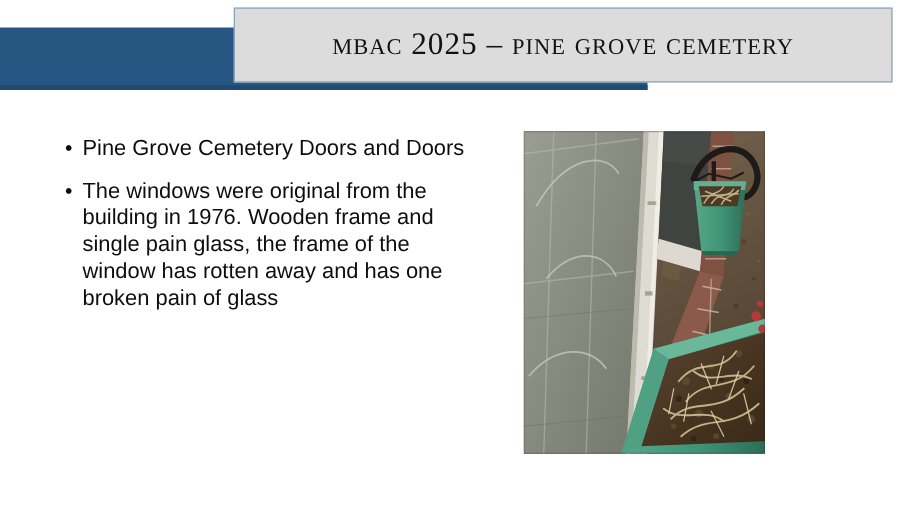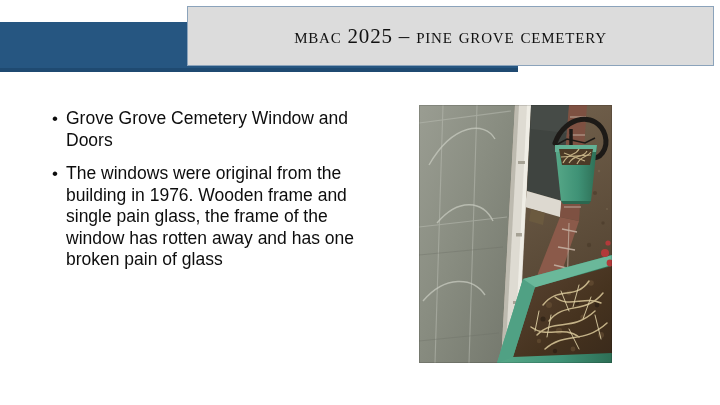--- a/index.html
+++ b/index.html
@@ -53,21 +53,21 @@
   .title-text {
     position: absolute;
     left: 0;
     top: 0;
     width: 100%;
     height: 100%;
     display: flex;
     align-items: center;
     justify-content: center;
     font-family: "Liberation Serif", serif;
-    font-size: 21px;
+    font-size: 25px;
     letter-spacing: 0.8px;
     color: #111111;
     font-variant: small-caps;
     text-transform: lowercase;
     white-space: nowrap;
   }
 
   
   .body-text {
     position: absolute;
@@ -117,21 +117,21 @@
   <div class="header-band-shadow"></div>
 
   <div class="title-box">
     <div class="title-text">MBAC 2025 – Pine Grove Cemetery</div>
   </div>
 
   <div class="body-text">
 
     <div class="bullet-item">
       <span class="bullet-dot">•</span>
-      <span class="bullet-body">Grove Grove Cemetery Window and Doors</span>
+      <span class="bullet-body">Pine Grove Cemetery Doors and Doors</span>
     </div>
 
     <div class="bullet-item">
       <span class="bullet-dot">•</span>
       <span class="bullet-body">The windows were original from the building in 1976. Wooden frame and single pain glass, the frame of the window has rotten away and has one broken pain of glass</span>
     </div>
 
   </div>
 
   <div class="photo">

